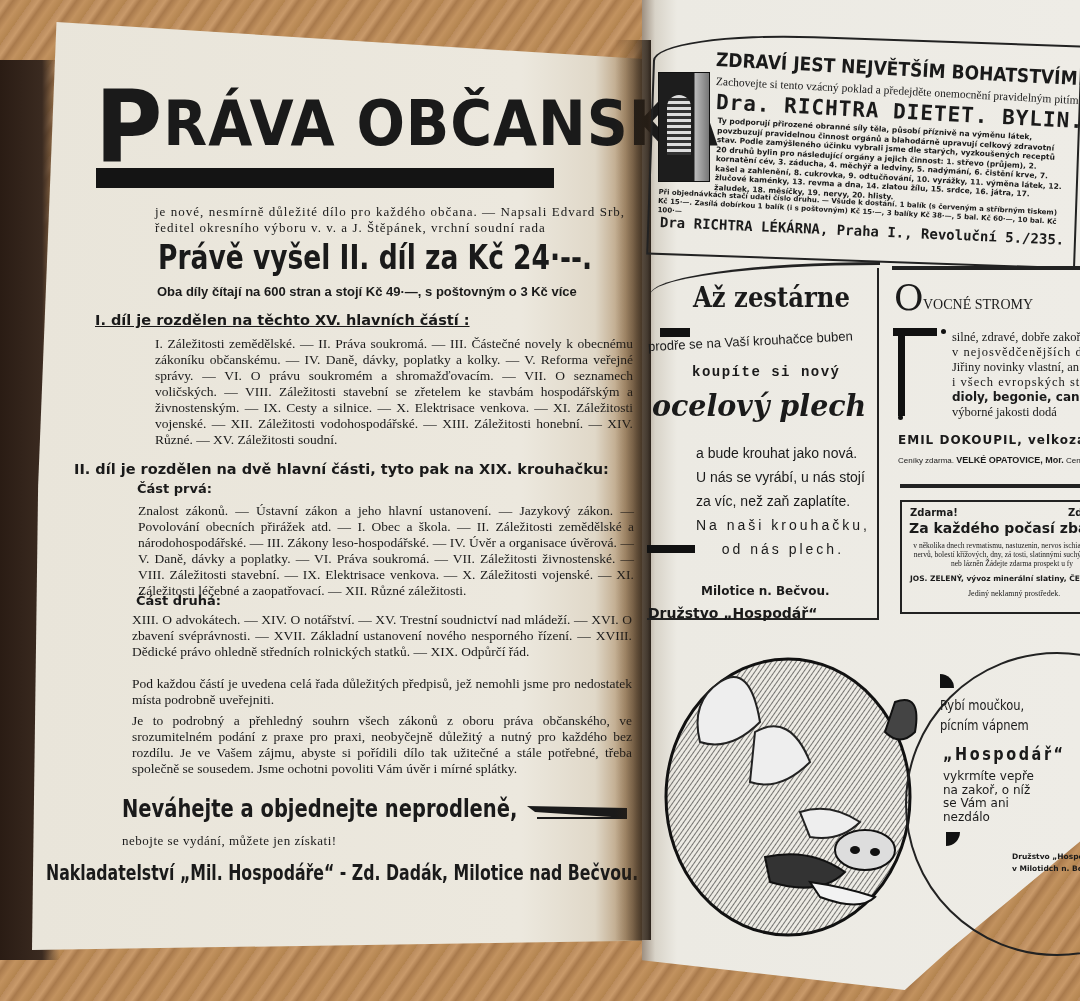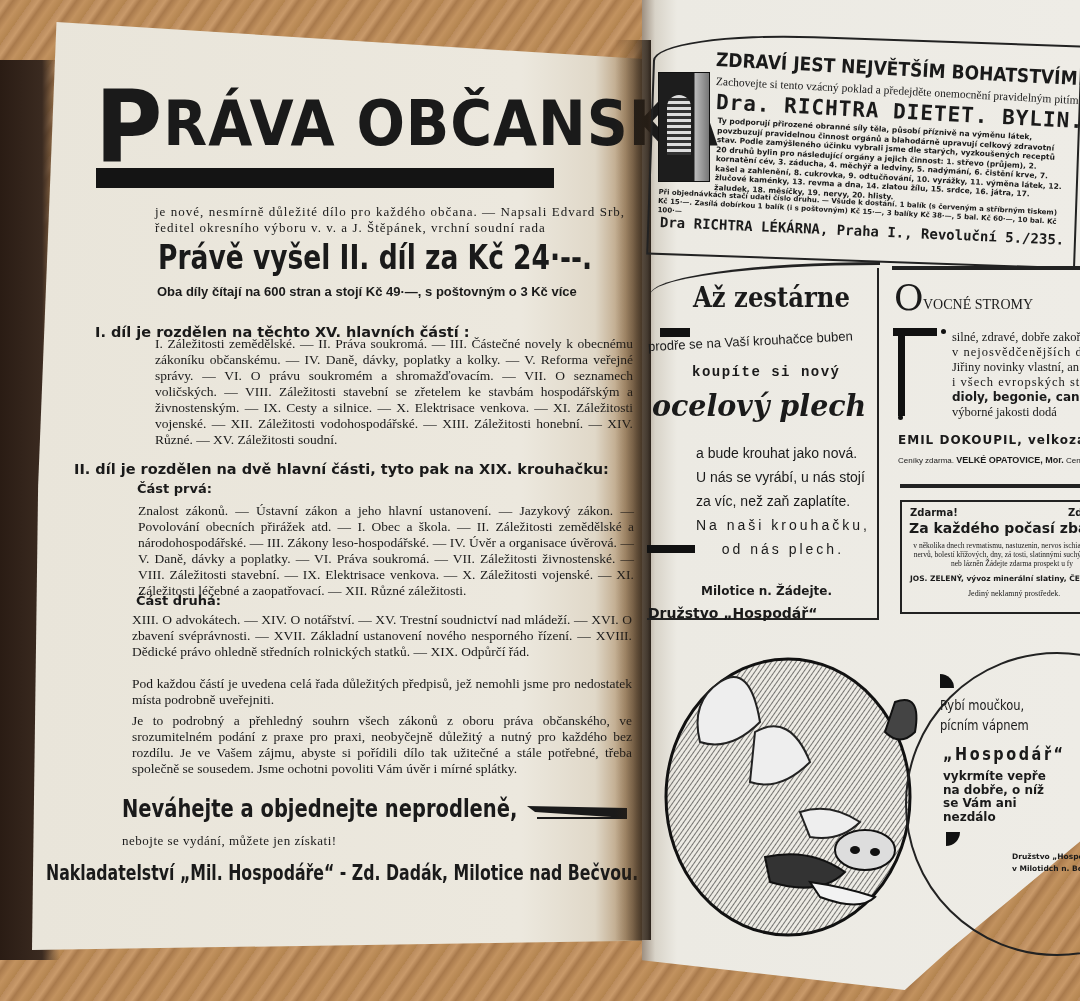--- a/index.html
+++ b/index.html
@@ -80,38 +80,38 @@
   .ad4-firm { left:910px; top:574px; font-family:"DejaVu Sans", sans-serif; font-weight:bold; font-size:7.5px; white-space:nowrap; }
   .ad4-foot { left:968px; top:589px; font-family:"Liberation Serif", serif; font-size:8px; white-space:nowrap; }
 
   .pig { left:660px; top:632px; width:262px; height:312px; }
   .ad5-ring { left:905px; top:652px; width:300px; height:300px; border:2px solid #222; border-radius:50%; }
   .ad5-wedge1 { left:940px; top:674px; width:14px; height:14px; background:#111; border-radius:0 14px 0 0; }
   .ad5-wedge2 { left:946px; top:832px; width:14px; height:14px; background:#111; border-radius:0 0 14px 0; }
   .ad5-t1 { left:940px; top:695px; font-family:"DejaVu Sans", sans-serif; font-size:14px; line-height:20px; transform:scaleX(0.82); transform-origin:left; white-space:nowrap; }
   .ad5-t2 { left:943px; top:744px; font-family:"DejaVu Sans", sans-serif; font-weight:bold; font-size:17px; letter-spacing:3px; white-space:nowrap; transform:scaleX(0.85); transform-origin:left; }
   .ad5-t3 { left:943px; top:770px; font-family:"DejaVu Sans", sans-serif; font-size:12px; line-height:13.5px; }
-  .ad5-t3 div { white-space:nowrap;font-weight:bold; }
+  .ad5-t3 div { white-space:nowrap; }
   .ad5-foot { left:1012px; top:851px; font-family:"DejaVu Sans", sans-serif; font-weight:bold; font-size:7.5px; line-height:12px; white-space:nowrap; }
   .gutter { left:615px; top:40px; width:36px; height:900px; background:linear-gradient(90deg,rgba(0,0,0,0) 0%,rgba(60,40,20,0.35) 50%,rgba(40,30,20,0.8) 90%,#2b2119 100%); }
 </style>
 </head>
 <body>
 
 <div class="shadow-left"></div>
 <div class="page-left"></div>
 <div class="page-right"></div>
 
 <div class="abs title-big"><span class="p">P</span><span>RÁVA OBČANSKÁ</span></div>
 <div class="abs title-bar"></div>
 <div class="abs intro">je nové, nesmírně důležité dílo pro každého občana. — Napsali Edvard Srb, ředitel okresního výboru v. v. a J. Štěpánek, vrchní soudní rada</div>
 <div class="abs headline">Právě vyšel II. díl za Kč 24·--.</div>
 <div class="abs subhead">Oba díly čítají na 600 stran a stojí Kč 49·—, s poštovným o 3 Kč více</div>
 
-<div class="abs sec-h" style="left:95px;top:324px;">I. díl je rozdělen na těchto XV. hlavních částí :</div>
+<div class="abs sec-h" style="left:95px;top:312px;text-decoration:underline;">I. díl je rozdělen na těchto XV. hlavních částí :</div>
 <div class="abs body-serif" style="left:155px;top:336px;width:478px;">I. Záležitosti zemědělské. — II. Práva soukromá. — III. Částečné novely k obecnému zákoníku občanskému. — IV. Daně, dávky, poplatky a kolky. — V. Reforma veřejné správy. — VI. O právu soukromém a shromažďovacím. — VII. O seznamech voličských. — VIII. Záležitosti stavební se zřetelem ke stavbám hospodářským a živnostenským. — IX. Cesty a silnice. — X. Elektrisace venkova. — XI. Záležitosti vojenské. — XII. Záležitosti vodohospodářské. — XIII. Záležitosti honební. — XIV. Různé. — XV. Záležitosti soudní.</div>
 
 <div class="abs sec-h" style="left:74px;top:461px;">II. díl je rozdělen na dvě hlavní části, tyto pak na XIX. krouhačku:</div>
 <div class="abs part-h" style="left:137px;top:481px;">Část prvá:</div>
 <div class="abs body-serif" style="left:138px;top:503px;width:496px;">Znalost zákonů. — Ústavní zákon a jeho hlavní ustanovení. — Jazykový zákon. — Povolování obecních přirážek atd. — I. Obec a škola. — II. Záležitosti zemědělské a národohospodářské. — III. Zákony leso-hospodářské. — IV. Úvěr a organisace úvěrová. — V. Daně, dávky a poplatky. — VI. Práva soukromá. — VII. Záležitosti živnostenské. — VIII. Záležitosti stavební. — IX. Elektrisace venkova. — X. Záležitosti vojenské. — XI. Záležitosti léčebné a zaopatřovací. — XII. Různé záležitosti.</div>
 <div class="abs part-h" style="left:136px;top:593px;">Část druhá:</div>
 <div class="abs body-serif" style="left:132px;top:612px;width:500px;">XIII. O advokátech. — XIV. O notářství. — XV. Trestní soudnictví nad mládeží. — XVI. O zbavení svéprávnosti. — XVII. Základní ustanovení nového nesporného řízení. — XVIII. Dědické právo ohledně středních rolnických statků. — XIX. Odpůrčí řád.</div>
 <div class="abs body-serif" style="left:132px;top:676px;width:500px;">Pod každou částí je uvedena celá řada důležitých předpisů, jež nemohli jsme pro nedostatek místa podrobně uveřejniti.</div>
 <div class="abs body-serif" style="left:132px;top:713px;width:500px;">Je to podrobný a přehledný souhrn všech zákonů z oboru práva občanského, ve srozumitelném podání z praxe pro praxi, neobyčejně důležitý a nutný pro každého bez rozdílu. Je ve Vašem zájmu, abyste si pořídili dílo tak užitečné a stále potřebné, třeba společně se sousedem. Jsme ochotni povoliti Vám úvěr i mírné splátky.</div>
 
@@ -145,21 +145,21 @@
 <div class="abs ad2-big">ocelový plech</div>
 <div class="abs ad2-lines">
   <div>a bude krouhat jako nová.</div>
   <div>U nás se vyrábí, u nás stojí</div>
   <div>za víc, než zaň zaplatíte.</div>
   <div style="letter-spacing:3px;">Na naši krouhačku,</div>
   <div style="letter-spacing:3px;text-align:center;">od nás plech.</div>
 </div>
 <div class="abs ad2-bar2"></div>
 <div class="abs ad2-firm">Družstvo „Hospodář“</div>
-<div class="abs ad2-place">Milotice n. Žádejte.</div>
+<div class="abs ad2-place">Milotice n. Bečvou.</div>
 
 <div class="abs ad3-topbar"></div>
 <div class="abs ad3-O">O</div>
 <div class="abs ad3-title">VOCNÉ STROMY</div>
 <div class="abs ad3-L-h"></div>
 <div class="abs ad3-L-v"></div>
 <div class="abs ad3-dot1"></div>
 <div class="abs ad3-dot2"></div>
 <div class="abs ad3-body">
   <div>silné, zdravé, dobře zakoř</div>
@@ -200,21 +200,21 @@
 </svg>
 <div class="abs ad5-ring"></div>
 <div class="abs ad5-wedge1"></div>
 <div class="abs ad5-t1">
   <div>Rybí moučkou,</div>
   <div>pícním vápnem</div>
 </div>
 <div class="abs ad5-t2">„Hospodář“</div>
 <div class="abs ad5-t3">
   <div>vykrmíte vepře</div>
-  <div>na dobře, o níž</div>
+  <div>na zakoř, o níž</div>
   <div>se Vám ani</div>
   <div>nezdálo</div>
 </div>
 <div class="abs ad5-wedge2"></div>
 <div class="abs ad5-foot">
   <div>Družstvo „Hospodá</div>
   <div>v Milotidch n. Be</div>
 </div>
 
 </body></html>

